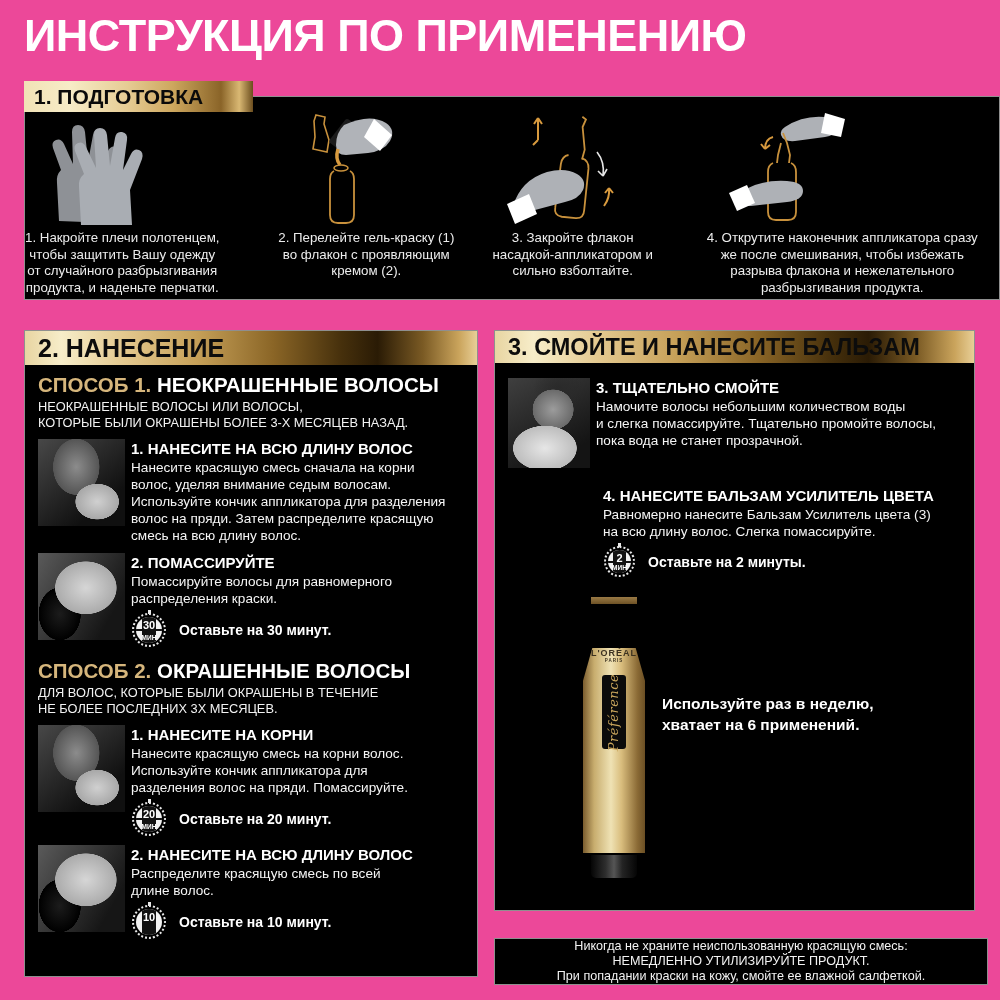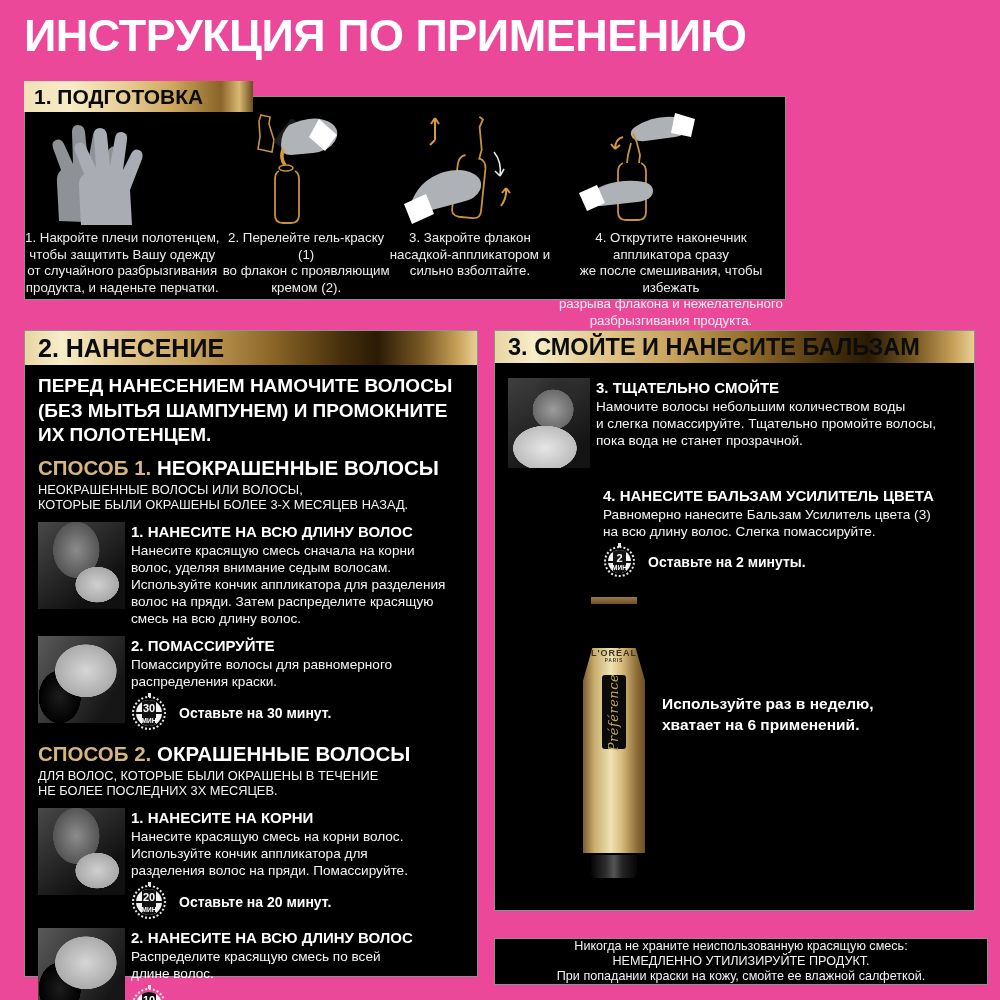--- a/index.html
+++ b/index.html
@@ -3,21 +3,21 @@
 <meta charset="utf-8">
 <style>
   html,body{margin:0;padding:0;background:#000;}
   .page{position:relative;width:1000px;height:1000px;background:#ec4899;overflow:hidden;
         font-family:"Liberation Sans",sans-serif;color:#fff;}
 
   .main-title{position:absolute;left:24px;top:10px;margin:0;font-size:45px;font-weight:900;
               letter-spacing:-.5px;color:#fff;}
 
   .box{position:absolute;border:1px solid #8f8f8f;background:#000;box-sizing:border-box;}
-  .sec1{left:24px;top:96px;width:762px;height:204px;padding-left:16px;}
+  .sec1{left:24px;top:96px;width:976px;height:204px;padding-left:16px;}
   .sec2{left:24px;top:330px;width:454px;height:647px;}
   .sec3{left:494px;top:330px;width:481px;height:581px;}
   .warn{left:494px;top:938px;width:494px;height:47px;display:flex;flex-direction:column;
         justify-content:center;text-align:center;font-size:12.6px;line-height:15.2px;color:#f2f2f2;}
 
   .goldtag{position:absolute;left:-1px;top:-16px;width:229px;height:31px;line-height:31px;
            padding-left:10px;box-sizing:border-box;color:#0a0a0a;font-size:21px;font-weight:900;
            background:linear-gradient(90deg,#f1e2b6 0%,#f7ecc7 20%,#e6cc94 45%,#cda75e 65%,
                       #8a6428 86%,#d9b873 94%,#6b4d1e 100%);}
   .goldbar{height:34px;line-height:34px;padding-left:13px;color:#0c0c0c;font-size:25px;font-weight:900;
@@ -171,23 +171,20 @@
 разрыва флакона и нежелательного
 разбрызгивания продукта.</p>
       </div>
 
     </div>
   </section>
 
   <section class="box sec2">
     <div class="goldbar">2. НАНЕСЕНИЕ</div>
     <div class="s2pad">
-      <p class="intro">ПЕРЕД НАНЕСЕНИЕМ НАМОЧИТЕ  ВОЛОСЫ
-(БЕЗ МЫТЬЯ ШАМПУНЕМ) И ПРОМОКНИТЕ
-ИХ ПОЛОТЕНЦЕМ.</p>
 
       <h3 class="mhead"><span class="gold">СПОСОБ 1.</span> <span>НЕОКРАШЕННЫЕ ВОЛОСЫ</span></h3>
       <p class="msub">НЕОКРАШЕННЫЕ ВОЛОСЫ ИЛИ ВОЛОСЫ,
 КОТОРЫЕ БЫЛИ ОКРАШЕНЫ БОЛЕЕ 3-Х МЕСЯЦЕВ НАЗАД.</p>
 
       <div class="step">
         <div class="photo"></div>
         <div class="stext">
           <h4 class="stitle">1. НАНЕСИТЕ НА ВСЮ ДЛИНУ ВОЛОС</h4>
           <p class="sbody">Нанесите красящую смесь сначала на корни

